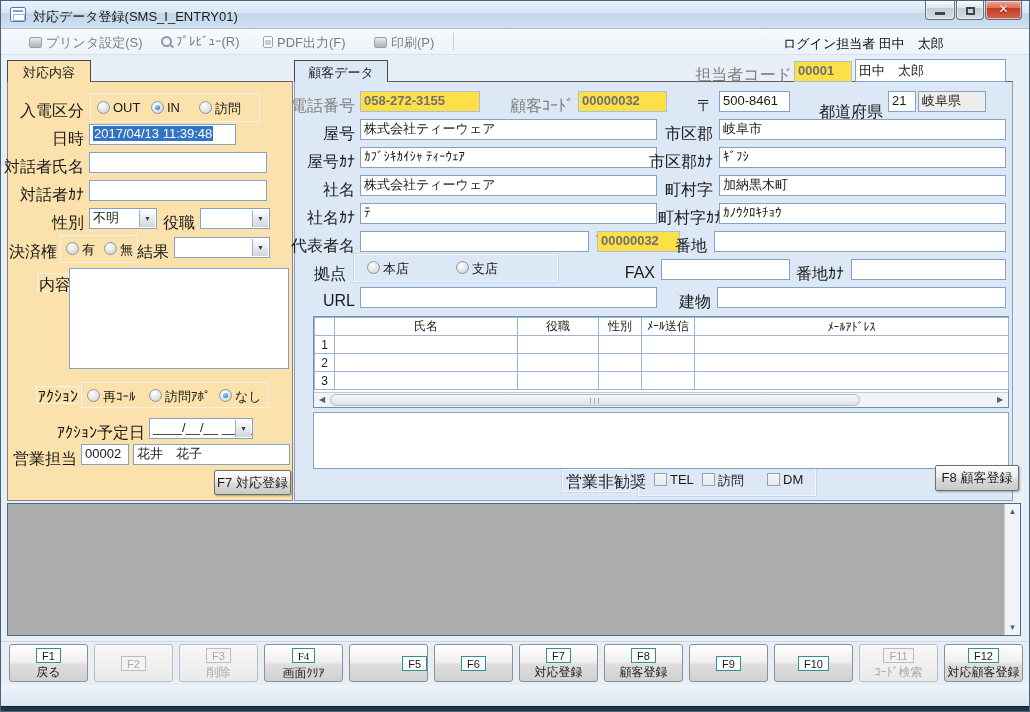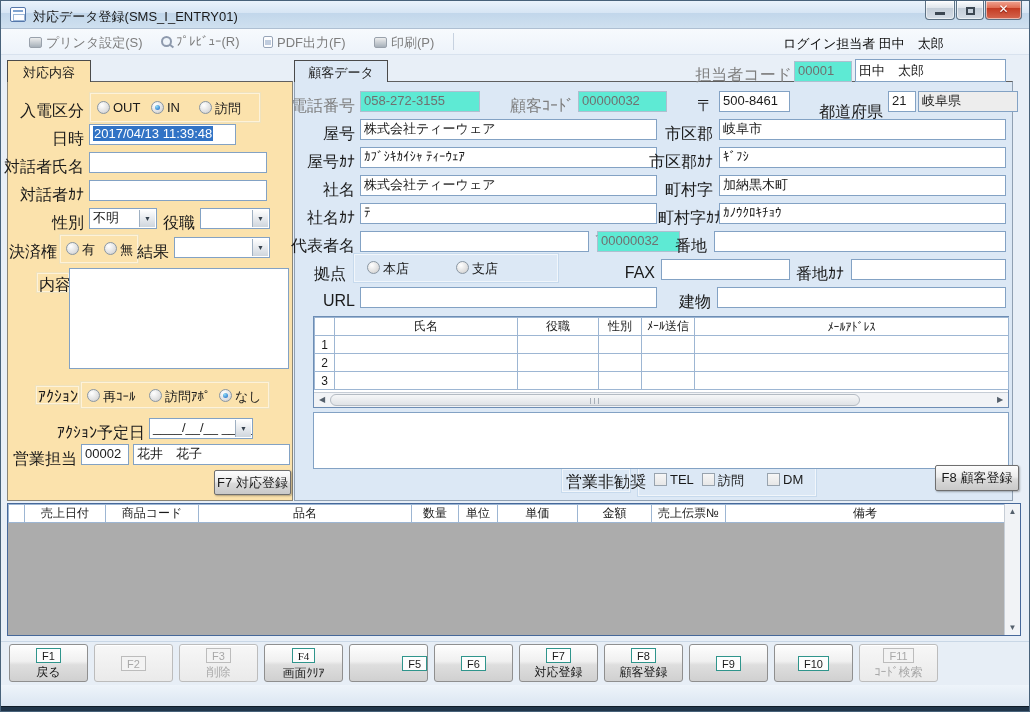--- a/index.html
+++ b/index.html
@@ -38,21 +38,21 @@
   .panelL{position:absolute;left:6px;top:80px;width:286px;height:420px;background:#fbe2ac;border:1px solid #8a8576;border-top-color:#5f5f5f;}
   .tabL{position:absolute;left:6px;top:59px;width:84px;height:22px;background:#fbe2ac;border:1px solid #4a4a4a;
        border-bottom:none;z-index:3;font-size:13px;text-align:center;padding-top:3px;}
   .panelR{position:absolute;left:293px;top:80px;width:719px;height:420px;background:#dce8f5;border:1px solid #90a0b2;border-top-color:#5f5f5f;}
   .tabR{position:absolute;left:293px;top:59px;width:94px;height:22px;background:#dce8f5;border:1px solid #4a4a4a;
        border-bottom:none;z-index:3;font-size:13px;text-align:center;padding-top:3px;}
   .lab{position:absolute;font-size:16px;white-space:nowrap;z-index:4;}
   .lab.gray{color:#7e7e7e;}
   .inp{position:absolute;background:#fff;border:1px solid #83a2c4;font-size:13px;line-height:18px;
        padding:0 3px;white-space:nowrap;overflow:hidden;z-index:4;}
-  .inp.dis{background:#5eead4;color:#707070;border-color:#aebfd0;}
+  .inp.dis{background:#fde047;color:#707070;border-color:#aebfd0;font-weight:bold;}
   .inp.ro{background:#ededed;color:#1a1a1a;}
   .ddbtn{position:absolute;right:1px;top:1px;bottom:1px;width:16px;
        background:linear-gradient(#fefefe,#e2e6eb 60%,#cfd6dd);border-left:1px solid #9fb0c2;
        font-size:7px;line-height:17px;text-align:center;color:#36414d;}
   .hl{background:#3173c5;color:#fff;padding:0 1px;}
   .frame-t{position:absolute;border:1px solid #efe2bd;box-shadow:0 0 0 1px rgba(255,255,255,.55) inset;z-index:3;}
   .frame-b{position:absolute;border:1px solid #c7daed;box-shadow:0 0 0 1px rgba(255,255,255,.6) inset;z-index:3;}
   .radio{position:absolute;width:13px;height:13px;border-radius:50%;z-index:5;
        background:radial-gradient(circle at 35% 30%,#ffffff,#dedede 65%,#bfbfbf);border:1px solid #8a97a3;}
   .radio.sel::after{content:"";position:absolute;left:3px;top:3px;width:5px;height:5px;border-radius:50%;
@@ -182,21 +182,21 @@
   <div class="panelR"></div>
 
   <div class="lab gray" style="right:674px;top:95px;">電話番号</div>
   <div class="inp dis" style="left:359px;top:90px;width:120px;height:21px;">058-272-3155</div>
   <div class="lab gray" style="right:455px;top:95px;">顧客ｺｰﾄﾞ</div>
   <div class="inp dis" style="left:577px;top:90px;width:89px;height:21px;">00000032</div>
   <div class="lab" style="right:316px;top:95px;">〒</div>
   <div class="inp" style="left:718px;top:90px;width:71px;height:21px;">500-8461</div>
   <div class="lab" style="right:146px;top:95px;margin-top:6px;">都道府県</div>
   <div class="inp" style="left:887px;top:90px;width:28px;height:21px;">21</div>
-  <div class="inp ro" style="left:917px;top:90px;width:100px;height:21px;">岐阜県</div>
+  <div class="inp ro" style="left:917px;top:90px;width:68px;height:21px;">岐阜県</div>
 
   <div class="lab" style="right:674px;top:123px;">屋号</div>
   <div class="inp" style="left:359px;top:118px;width:297px;height:21px;">株式会社ティーウェア</div>
   <div class="lab" style="right:316px;top:123px;">市区郡</div>
   <div class="inp" style="left:718px;top:118px;width:287px;height:21px;">岐阜市</div>
 
   <div class="lab" style="right:674px;top:151px;">屋号ｶﾅ</div>
   <div class="inp" style="left:359px;top:146px;width:297px;height:21px;">ｶﾌﾞｼｷｶｲｼｬ ﾃｨｰｳｪｱ</div>
   <div class="lab" style="right:316px;top:151px;">市区郡ｶﾅ</div>
   <div class="inp" style="left:718px;top:146px;width:287px;height:21px;">ｷﾞﾌｼ</div>
@@ -293,62 +293,35 @@
   <div class="frame-b" style="left:636px;top:463px;width:180px;height:33px;"></div>
   <span class="check" style="left:653px;top:472px;"></span>
   <span class="optlab" style="left:669px;top:471px;">TEL</span>
   <span class="check" style="left:701px;top:472px;"></span>
   <span class="optlab" style="left:717px;top:471px;">訪問</span>
   <span class="check" style="left:766px;top:472px;"></span>
   <span class="optlab" style="left:782px;top:471px;">DM</span>
   <div class="sbtn" style="left:934px;top:464px;width:84px;height:26px;line-height:24px;">F8 顧客登録</div>
 
   <div class="swrap">
-    <table class="stable">
-      <colgroup>
-          <col style="width:16px">
-          <col style="width:81px">
-          <col style="width:93px">
-          <col style="width:213px">
-          <col style="width:47px">
-          <col style="width:39px">
-          <col style="width:80px">
-          <col style="width:74px">
-          <col style="width:74px">
-          <col style="width:279px">
-        </colgroup>
-      <tbody>
-          <tr>
-        <td></td>
-        <td>売上日付</td>
-        <td>商品コード</td>
-        <td>品名</td>
-        <td>数量</td>
-        <td>単位</td>
-        <td>単価</td>
-        <td>金額</td>
-        <td>売上伝票№</td>
-        <td>備考</td>
-      </tr>
-    </tbody>
-      </table>
     <div class="vscroll">
       <div class="varrow" style="top:1px;">▲</div>
       <div class="varrow" style="bottom:1px;">▼</div>
     </div>
   </div>
 
   <div class="fbar"></div>
   <div class="fbtn" style="left:8px;"><span class="chip">F1</span><span class="flabel">戻る</span></div>
   <div class="fbtn dis center" style="left:93px;"><span class="chip">F2</span><span class="flabel"></span></div>
   <div class="fbtn dis" style="left:178px;"><span class="chip">F3</span><span class="flabel">削除</span></div>
   <div class="fbtn" style="left:263px;font-family:Liberation Serif, serif;"><span class="chip">F4</span><span class="flabel">画面ｸﾘｱ</span></div>
   <div class="fbtn center" style="left:348px;text-align:right;"><span class="chip">F5</span><span class="flabel"></span></div>
   <div class="fbtn center" style="left:433px;"><span class="chip">F6</span><span class="flabel"></span></div>
   <div class="fbtn" style="left:518px;"><span class="chip">F7</span><span class="flabel">対応登録</span></div>
   <div class="fbtn" style="left:603px;"><span class="chip">F8</span><span class="flabel">顧客登録</span></div>
   <div class="fbtn center" style="left:688px;"><span class="chip">F9</span><span class="flabel"></span></div>
   <div class="fbtn center" style="left:773px;"><span class="chip">F10</span><span class="flabel"></span></div>
   <div class="fbtn dis" style="left:858px;"><span class="chip">F11</span><span class="flabel">ｺｰﾄﾞ検索</span></div>
+  <div class="fbtn" style="left:943px;"><span class="chip">F12</span><span class="flabel">対応顧客登録</span></div>
 
   <div class="status"></div>
   <div class="bedge"></div>
 </div>
 
 </body></html>

